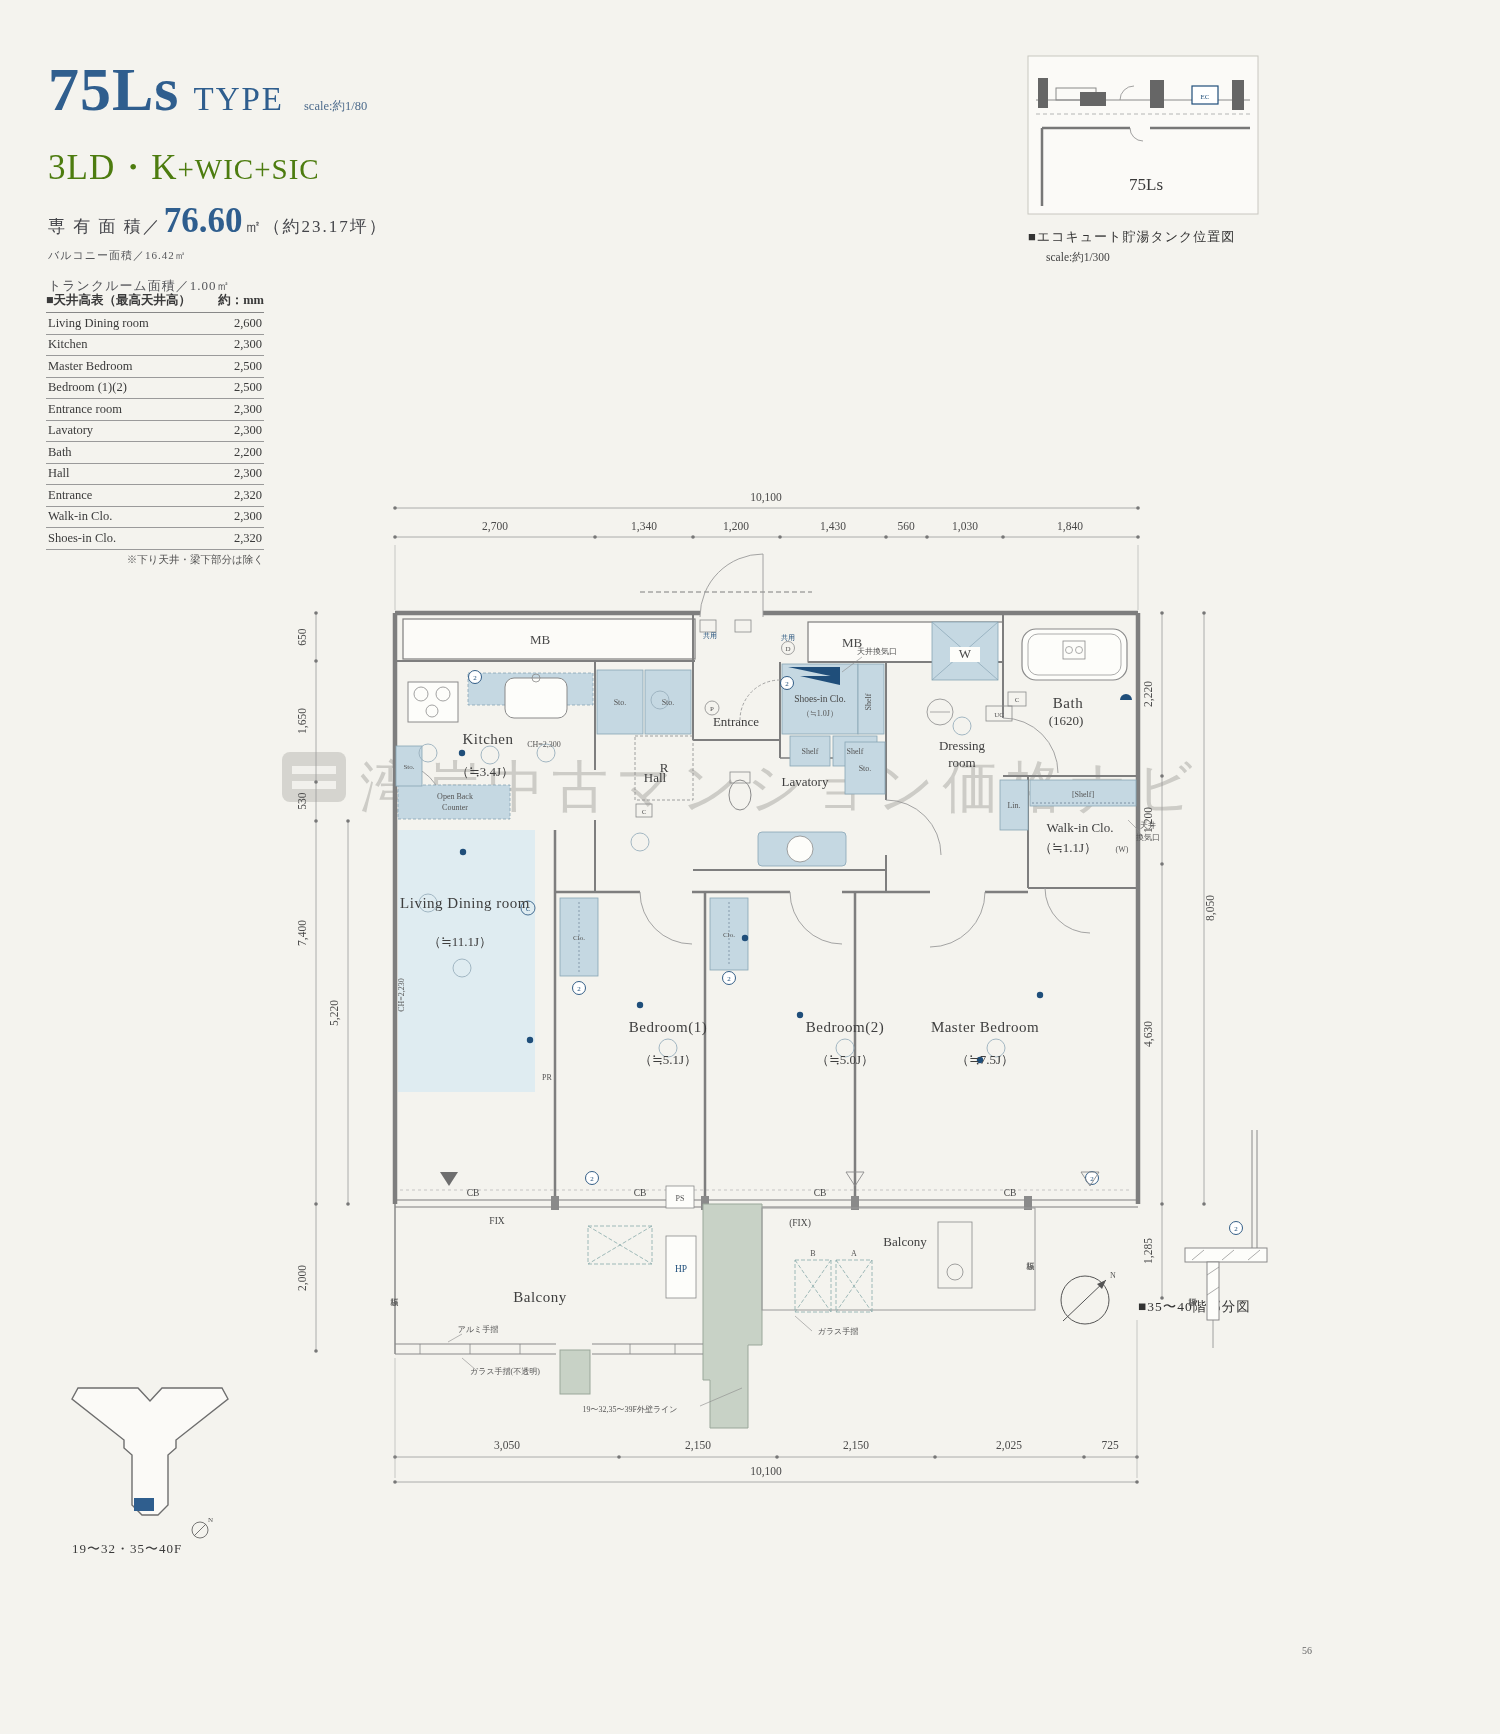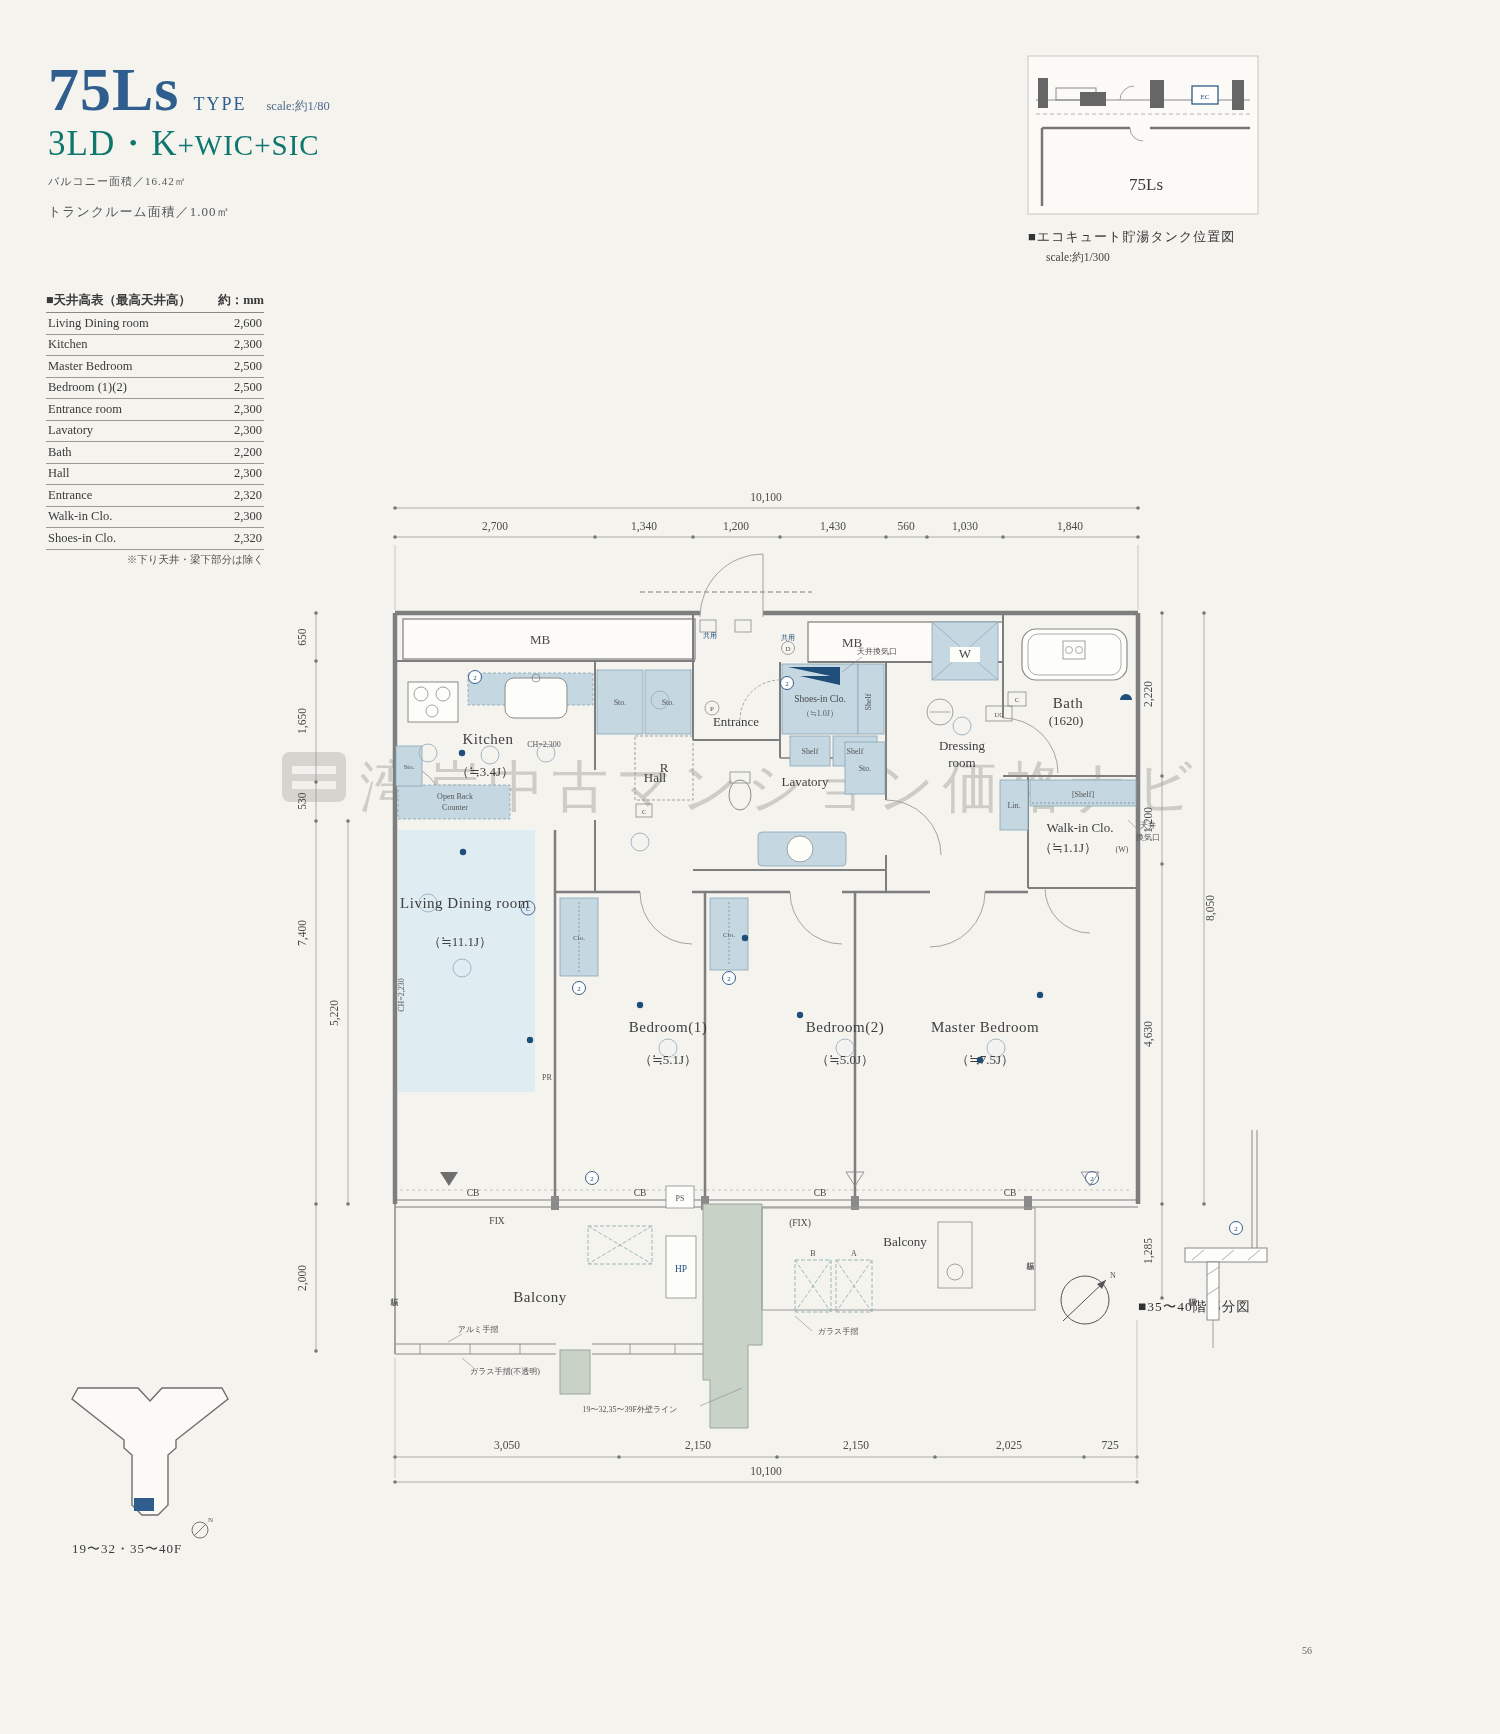--- a/index.html
+++ b/index.html
@@ -2,23 +2,23 @@
 <html><head>
 <meta charset="utf-8">
 <style>
   html,body{margin:0;padding:0;}
   body{width:1500px;height:1734px;position:relative;background:#f4f3ee;font-family:"Liberation Serif","DejaVu Serif",serif;color:#3c3c3c;overflow:hidden;}
   #plan-svg{position:absolute;left:0;top:0;}
   
   .title-block{position:absolute;left:48px;top:58px;width:560px;}
   .t-row1{display:flex;align-items:baseline;gap:14px;}
   .type-name{font-size:62px;font-weight:700;color:#2f5e8e;letter-spacing:1px;line-height:1;}
-  .type-suffix{font-size:18px;color:#2f5e8e;letter-spacing:2px;text-align:right;}
+  .type-suffix{font-size:33px;color:#2f5e8e;letter-spacing:2px;text-align:right;}
   .scale-note{font-size:12.5px;color:#4d6b8c;margin-left:6px;}
-  .t-row2{font-size:35px;color:#0f766e;letter-spacing:1px;margin-top:0;}
+  .t-row2{font-size:35px;color:#4d7c0f;letter-spacing:1px;margin-top:24px;}
   .t-row2 .sub{font-size:29px;}
   .t-row3{margin-top:10px;font-size:17px;color:#44454a;letter-spacing:2px;display:flex;align-items:baseline;}
   .area-big{font-size:35px;color:#2f5e8e;font-weight:700;letter-spacing:0;margin:0 2px;}
   .t-row4{font-size:11px;color:#55565a;margin-top:7px;letter-spacing:1px;}
   .t-row5{font-size:13px;color:#55565a;margin-top:14px;letter-spacing:1px;}
   
   .ceil-table{position:absolute;left:46px;top:290px;width:218px;font-size:12.5px;color:#3a3a3a;}
   .ct-head{display:flex;justify-content:space-between;border-bottom:1px solid #888;padding:2px 0 3px 0;font-weight:600;}
   .ct-row{display:flex;justify-content:space-between;border-bottom:1px solid #9a9a9a;padding:2.5px 2px 3px 2px;}
   .ct-val{text-align:right;}
@@ -46,20 +46,25 @@
 <body>
 
 <div class="title-block">
   <div class="t-row1">
     <span class="type-name">75Ls</span>
     <span class="type-suffix">TYPE</span>
     <span class="scale-note">scale:約1/80</span>
   </div>
   <div class="t-row2">
     <span>3LD・K</span><span class="sub">+WIC+SIC</span>
+  </div>
+  <div class="t-row3">
+    <span>専 有 面 積／</span>
+    <span class="area-big">76.60</span>
+    <span>㎡（約23.17坪）</span>
   </div>
   <div class="t-row4">バルコニー面積／16.42㎡</div>
   <div class="t-row5">トランクルーム面積／1.00㎡</div>
 </div>
 
 <div class="ceil-table">
   <div class="ct-head">
     <span>■天井高表（最高天井高）</span>
     <span>約：mm</span>
   </div>

